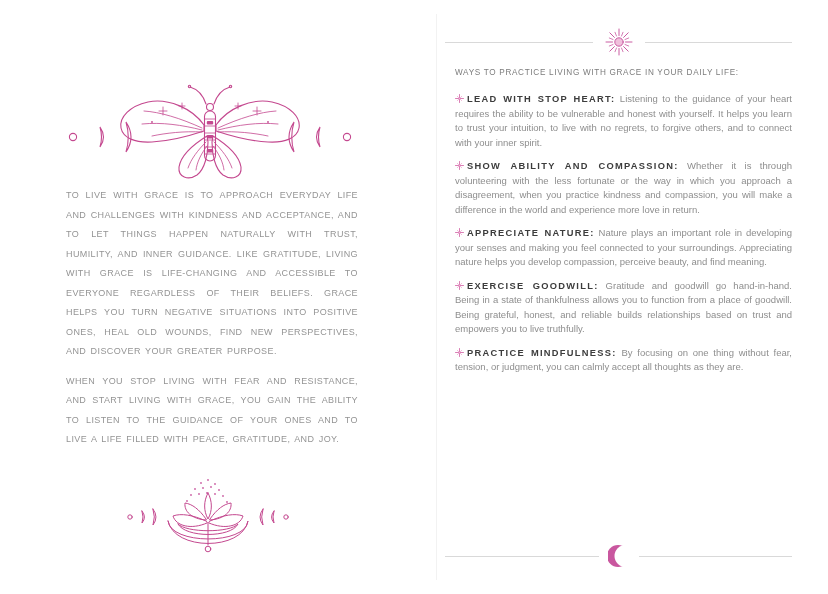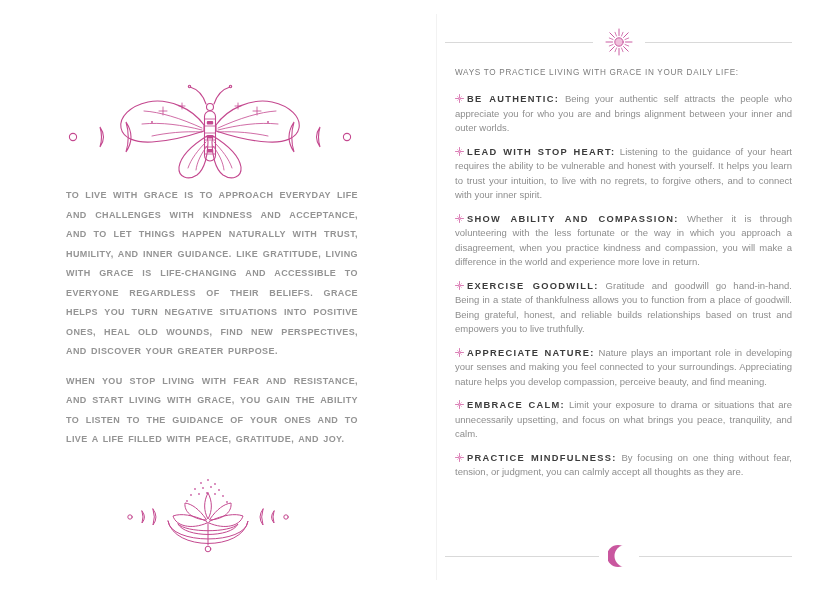--- a/index.html
+++ b/index.html
@@ -5,21 +5,21 @@
   html,body { margin:0; padding:0; }
   body {
     width:828px; height:594px; background:#ffffff;
     font-family:"Liberation Sans", sans-serif;
     overflow:hidden; position:relative;
   }
   .spread { position:relative; width:828px; height:594px; display:flex; }
   .spine { position:absolute; left:436px; top:14px; bottom:14px; width:1px; background:#f2f2f2; }
 
   
-  .left-page  { position:relative; width:437px; height:589px; overflow:hidden;font-weight:bold; }
+  .left-page  { position:relative; width:437px; height:589px; overflow:hidden; }
   .moth-wrap  { position:absolute; top:78px; left:60px; }
   .left-text  { position:absolute; top:186px; left:66px; width:292px; }
   .left-text p {
     margin:0 0 10px 0;
     font-size:9px; letter-spacing:0.4px; word-spacing:1.5px;
     line-height:19.5px; color:#949494; text-align:justify;
   }
   .lotus-wrap { position:absolute; top:477px; left:123px; }
 
   
@@ -167,50 +167,42 @@
           <path d="M23,19.5 L26.7,21 M19.5,23 L21,26.7 M14.5,23 L13,26.7 M11,19.5 L7.3,21" stroke-width="0.8"></path>
           <path d="M11,14.5 L7.3,13 M14.5,11 L13,7.3 M19.5,11 L21,7.3 M23,14.5 L26.7,13" stroke-width="0.8"></path>
         </svg>
       </span>
       <div class="orn-line"></div>
     </div>
 
     <div class="heading">WAYS TO PRACTICE LIVING WITH GRACE IN YOUR DAILY LIFE:</div>
 
     <div class="items">
-  <p class="item"><span class="sparkle"><svg width="9" height="9" viewBox="0 0 9 9" fill="none" stroke-linecap="round">
-              <path d="M4.5,0.5 V8.5 M0.5,4.5 H8.5" stroke="#d770ae" stroke-width="0.9"></path>
-              <path d="M2.3,2.3 L6.7,6.7 M6.7,2.3 L2.3,6.7" stroke="#eeb4d6" stroke-width="0.9"></path>
-            </svg></span><b class="label">BE AUTHENTIC:</b> <span class="body-text">Being your authentic self attracts the people who appreciate you for who you are and brings alignment between your inner and outer worlds.</span></p>
 
   <p class="item"><span class="sparkle"><svg width="9" height="9" viewBox="0 0 9 9" fill="none" stroke-linecap="round">
               <path d="M4.5,0.5 V8.5 M0.5,4.5 H8.5" stroke="#d770ae" stroke-width="0.9"></path>
               <path d="M2.3,2.3 L6.7,6.7 M6.7,2.3 L2.3,6.7" stroke="#eeb4d6" stroke-width="0.9"></path>
             </svg></span><b class="label">LEAD WITH STOP HEART:</b> <span class="body-text">Listening to the guidance of your heart requires the ability to be vulnerable and honest with yourself. It helps you learn to trust your intuition, to live with no regrets, to forgive others, and to connect with your inner spirit.</span></p>
 
   <p class="item"><span class="sparkle"><svg width="9" height="9" viewBox="0 0 9 9" fill="none" stroke-linecap="round">
               <path d="M4.5,0.5 V8.5 M0.5,4.5 H8.5" stroke="#d770ae" stroke-width="0.9"></path>
               <path d="M2.3,2.3 L6.7,6.7 M6.7,2.3 L2.3,6.7" stroke="#eeb4d6" stroke-width="0.9"></path>
             </svg></span><b class="label">SHOW ABILITY AND COMPASSION:</b> <span class="body-text">Whether it is through volunteering with the less fortunate or the way in which you approach a disagreement, when you practice kindness and compassion, you will make a difference in the world and experience more love in return.</span></p>
 
   <p class="item"><span class="sparkle"><svg width="9" height="9" viewBox="0 0 9 9" fill="none" stroke-linecap="round">
               <path d="M4.5,0.5 V8.5 M0.5,4.5 H8.5" stroke="#d770ae" stroke-width="0.9"></path>
               <path d="M2.3,2.3 L6.7,6.7 M6.7,2.3 L2.3,6.7" stroke="#eeb4d6" stroke-width="0.9"></path>
+            </svg></span><b class="label">APPRECIATE NATURE:</b> <span class="body-text">Nature plays an important role in developing your senses and making you feel connected to your surroundings. Appreciating nature helps you develop compassion, perceive beauty, and find meaning.</span></p>
+
+  <p class="item"><span class="sparkle"><svg width="9" height="9" viewBox="0 0 9 9" fill="none" stroke-linecap="round">
+              <path d="M4.5,0.5 V8.5 M0.5,4.5 H8.5" stroke="#d770ae" stroke-width="0.9"></path>
+              <path d="M2.3,2.3 L6.7,6.7 M6.7,2.3 L2.3,6.7" stroke="#eeb4d6" stroke-width="0.9"></path>
             </svg></span><b class="label">EXERCISE GOODWILL:</b> <span class="body-text">Gratitude and goodwill go hand-in-hand. Being in a state of thankfulness allows you to function from a place of goodwill. Being grateful, honest, and reliable builds relationships based on trust and empowers you to live truthfully.</span></p>
 
-  <p class="item"><span class="sparkle"><svg width="9" height="9" viewBox="0 0 9 9" fill="none" stroke-linecap="round">
-              <path d="M4.5,0.5 V8.5 M0.5,4.5 H8.5" stroke="#d770ae" stroke-width="0.9"></path>
-              <path d="M2.3,2.3 L6.7,6.7 M6.7,2.3 L2.3,6.7" stroke="#eeb4d6" stroke-width="0.9"></path>
-            </svg></span><b class="label">APPRECIATE NATURE:</b> <span class="body-text">Nature plays an important role in developing your senses and making you feel connected to your surroundings. Appreciating nature helps you develop compassion, perceive beauty, and find meaning.</span></p>
-
-
-  <p class="item"><span class="sparkle"><svg width="9" height="9" viewBox="0 0 9 9" fill="none" stroke-linecap="round">
-              <path d="M4.5,0.5 V8.5 M0.5,4.5 H8.5" stroke="#d770ae" stroke-width="0.9"></path>
-              <path d="M2.3,2.3 L6.7,6.7 M6.7,2.3 L2.3,6.7" stroke="#eeb4d6" stroke-width="0.9"></path>
-            </svg></span><b class="label">EMBRACE CALM:</b> <span class="body-text">Limit your exposure to drama or situations that are unnecessarily upsetting, and focus on what brings you peace, tranquility, and calm.</span></p>
+
 
   <p class="item"><span class="sparkle"><svg width="9" height="9" viewBox="0 0 9 9" fill="none" stroke-linecap="round">
               <path d="M4.5,0.5 V8.5 M0.5,4.5 H8.5" stroke="#d770ae" stroke-width="0.9"></path>
               <path d="M2.3,2.3 L6.7,6.7 M6.7,2.3 L2.3,6.7" stroke="#eeb4d6" stroke-width="0.9"></path>
             </svg></span><b class="label">PRACTICE MINDFULNESS:</b> <span class="body-text">By focusing on one thing without fear, tension, or judgment, you can calmly accept all thoughts as they are.</span></p>
 </div>
 
     <div class="bottom-ornament">
       <div class="orn-line"></div>
       <span>

